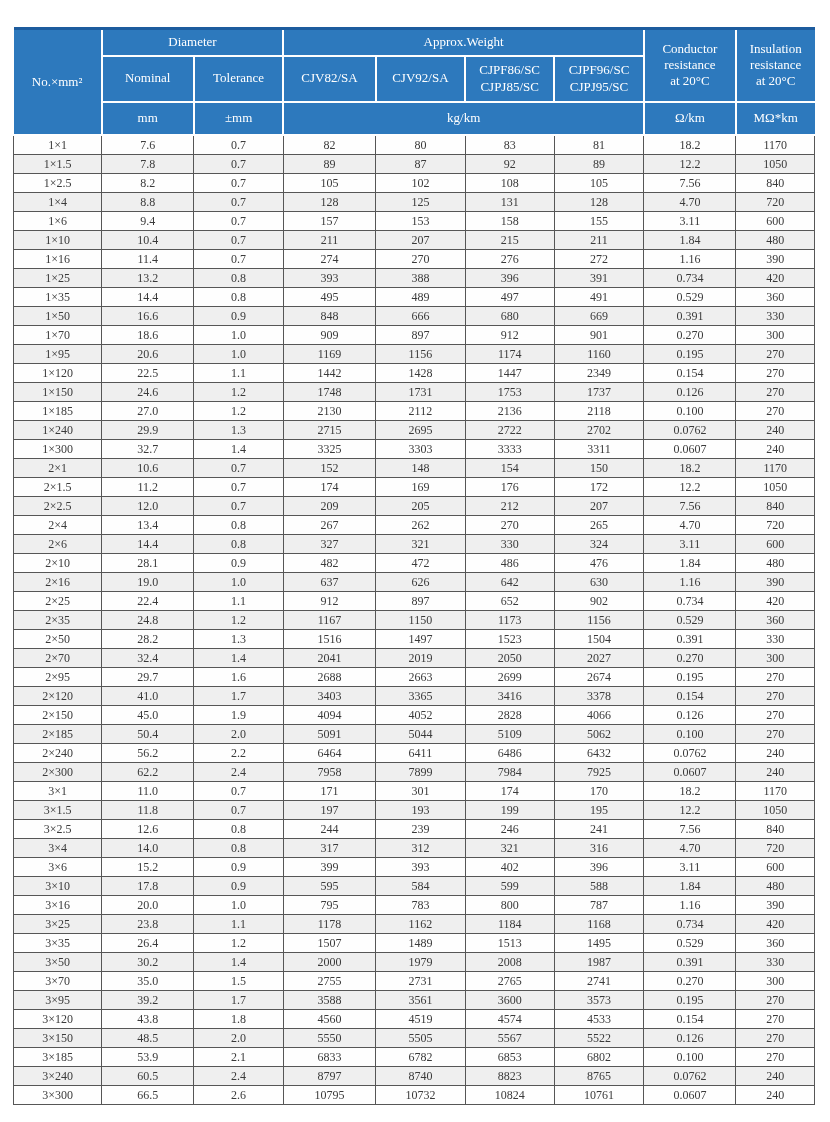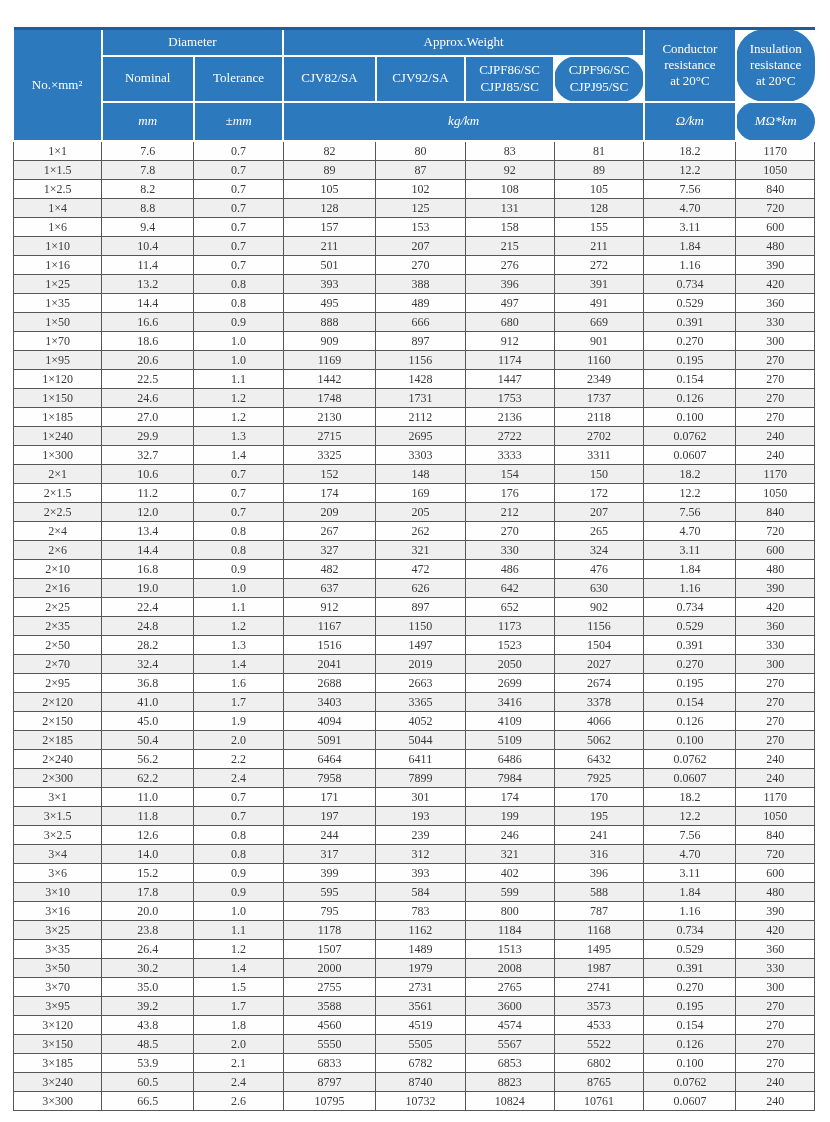--- a/index.html
+++ b/index.html
@@ -27,24 +27,24 @@
     font-size: 13px;
     text-align: center;
     vertical-align: middle;
     border: 2px solid #ffffff;
     white-space: pre-line;
     line-height: 1.25;
     padding: 1px 2px;
   }
   thead tr.h-row1 th { height: 27px; border-top: 3px solid var(--top-border, #1d5c9e); }
   thead tr.h-row2 th { height: 46px; }
-  thead tr.h-row3 th { height: 39px; font-style: italic; }
+  thead tr.h-row3 th { height: 33px; }
   thead th.corner { border-top: 3px solid var(--top-border, #1d5c9e); }
   thead tr th:first-child { border-left: none; text-align: center; }
-  thead tr th:last-child  { border-right: none; border-radius: 29px; }
+  thead tr th:last-child  { border-right: none; }
   
   tbody td {
     height: 18px;
     font-size: 12px;
     color: var(--cell-text, #3a3a3a);
     text-align: center;
     vertical-align: middle;
     border: 1px solid #565656;
     background: var(--row-bg, #fefefe);
     line-height: 18px;
@@ -163,21 +163,21 @@
           <td>207</td>
           <td>215</td>
           <td>211</td>
           <td>1.84</td>
           <td>480</td>
         </tr>
         <tr>
           <td>1×16</td>
           <td>11.4</td>
           <td>0.7</td>
-          <td>501</td>
+          <td>274</td>
           <td>270</td>
           <td>276</td>
           <td>272</td>
           <td>1.16</td>
           <td>390</td>
         </tr>
         <tr>
           <td>1×25</td>
           <td>13.2</td>
           <td>0.8</td>
@@ -196,21 +196,21 @@
           <td>489</td>
           <td>497</td>
           <td>491</td>
           <td>0.529</td>
           <td>360</td>
         </tr>
         <tr>
           <td>1×50</td>
           <td>16.6</td>
           <td>0.9</td>
-          <td>888</td>
+          <td>848</td>
           <td>666</td>
           <td>680</td>
           <td>669</td>
           <td>0.391</td>
           <td>330</td>
         </tr>
         <tr>
           <td>1×70</td>
           <td>18.6</td>
           <td>1.0</td>
@@ -337,21 +337,21 @@
           <td>0.8</td>
           <td>327</td>
           <td>321</td>
           <td>330</td>
           <td>324</td>
           <td>3.11</td>
           <td>600</td>
         </tr>
         <tr>
           <td>2×10</td>
-          <td>16.8</td>
+          <td>28.1</td>
           <td>0.9</td>
           <td>482</td>
           <td>472</td>
           <td>486</td>
           <td>476</td>
           <td>1.84</td>
           <td>480</td>
         </tr>
         <tr>
           <td>2×16</td>
@@ -403,21 +403,21 @@
           <td>1.4</td>
           <td>2041</td>
           <td>2019</td>
           <td>2050</td>
           <td>2027</td>
           <td>0.270</td>
           <td>300</td>
         </tr>
         <tr>
           <td>2×95</td>
-          <td>36.8</td>
+          <td>29.7</td>
           <td>1.6</td>
           <td>2688</td>
           <td>2663</td>
           <td>2699</td>
           <td>2674</td>
           <td>0.195</td>
           <td>270</td>
         </tr>
         <tr>
           <td>2×120</td>
@@ -429,21 +429,21 @@
           <td>3378</td>
           <td>0.154</td>
           <td>270</td>
         </tr>
         <tr>
           <td>2×150</td>
           <td>45.0</td>
           <td>1.9</td>
           <td>4094</td>
           <td>4052</td>
-          <td>4109</td>
+          <td>2828</td>
           <td>4066</td>
           <td>0.126</td>
           <td>270</td>
         </tr>
         <tr>
           <td>2×185</td>
           <td>50.4</td>
           <td>2.0</td>
           <td>5091</td>
           <td>5044</td>

